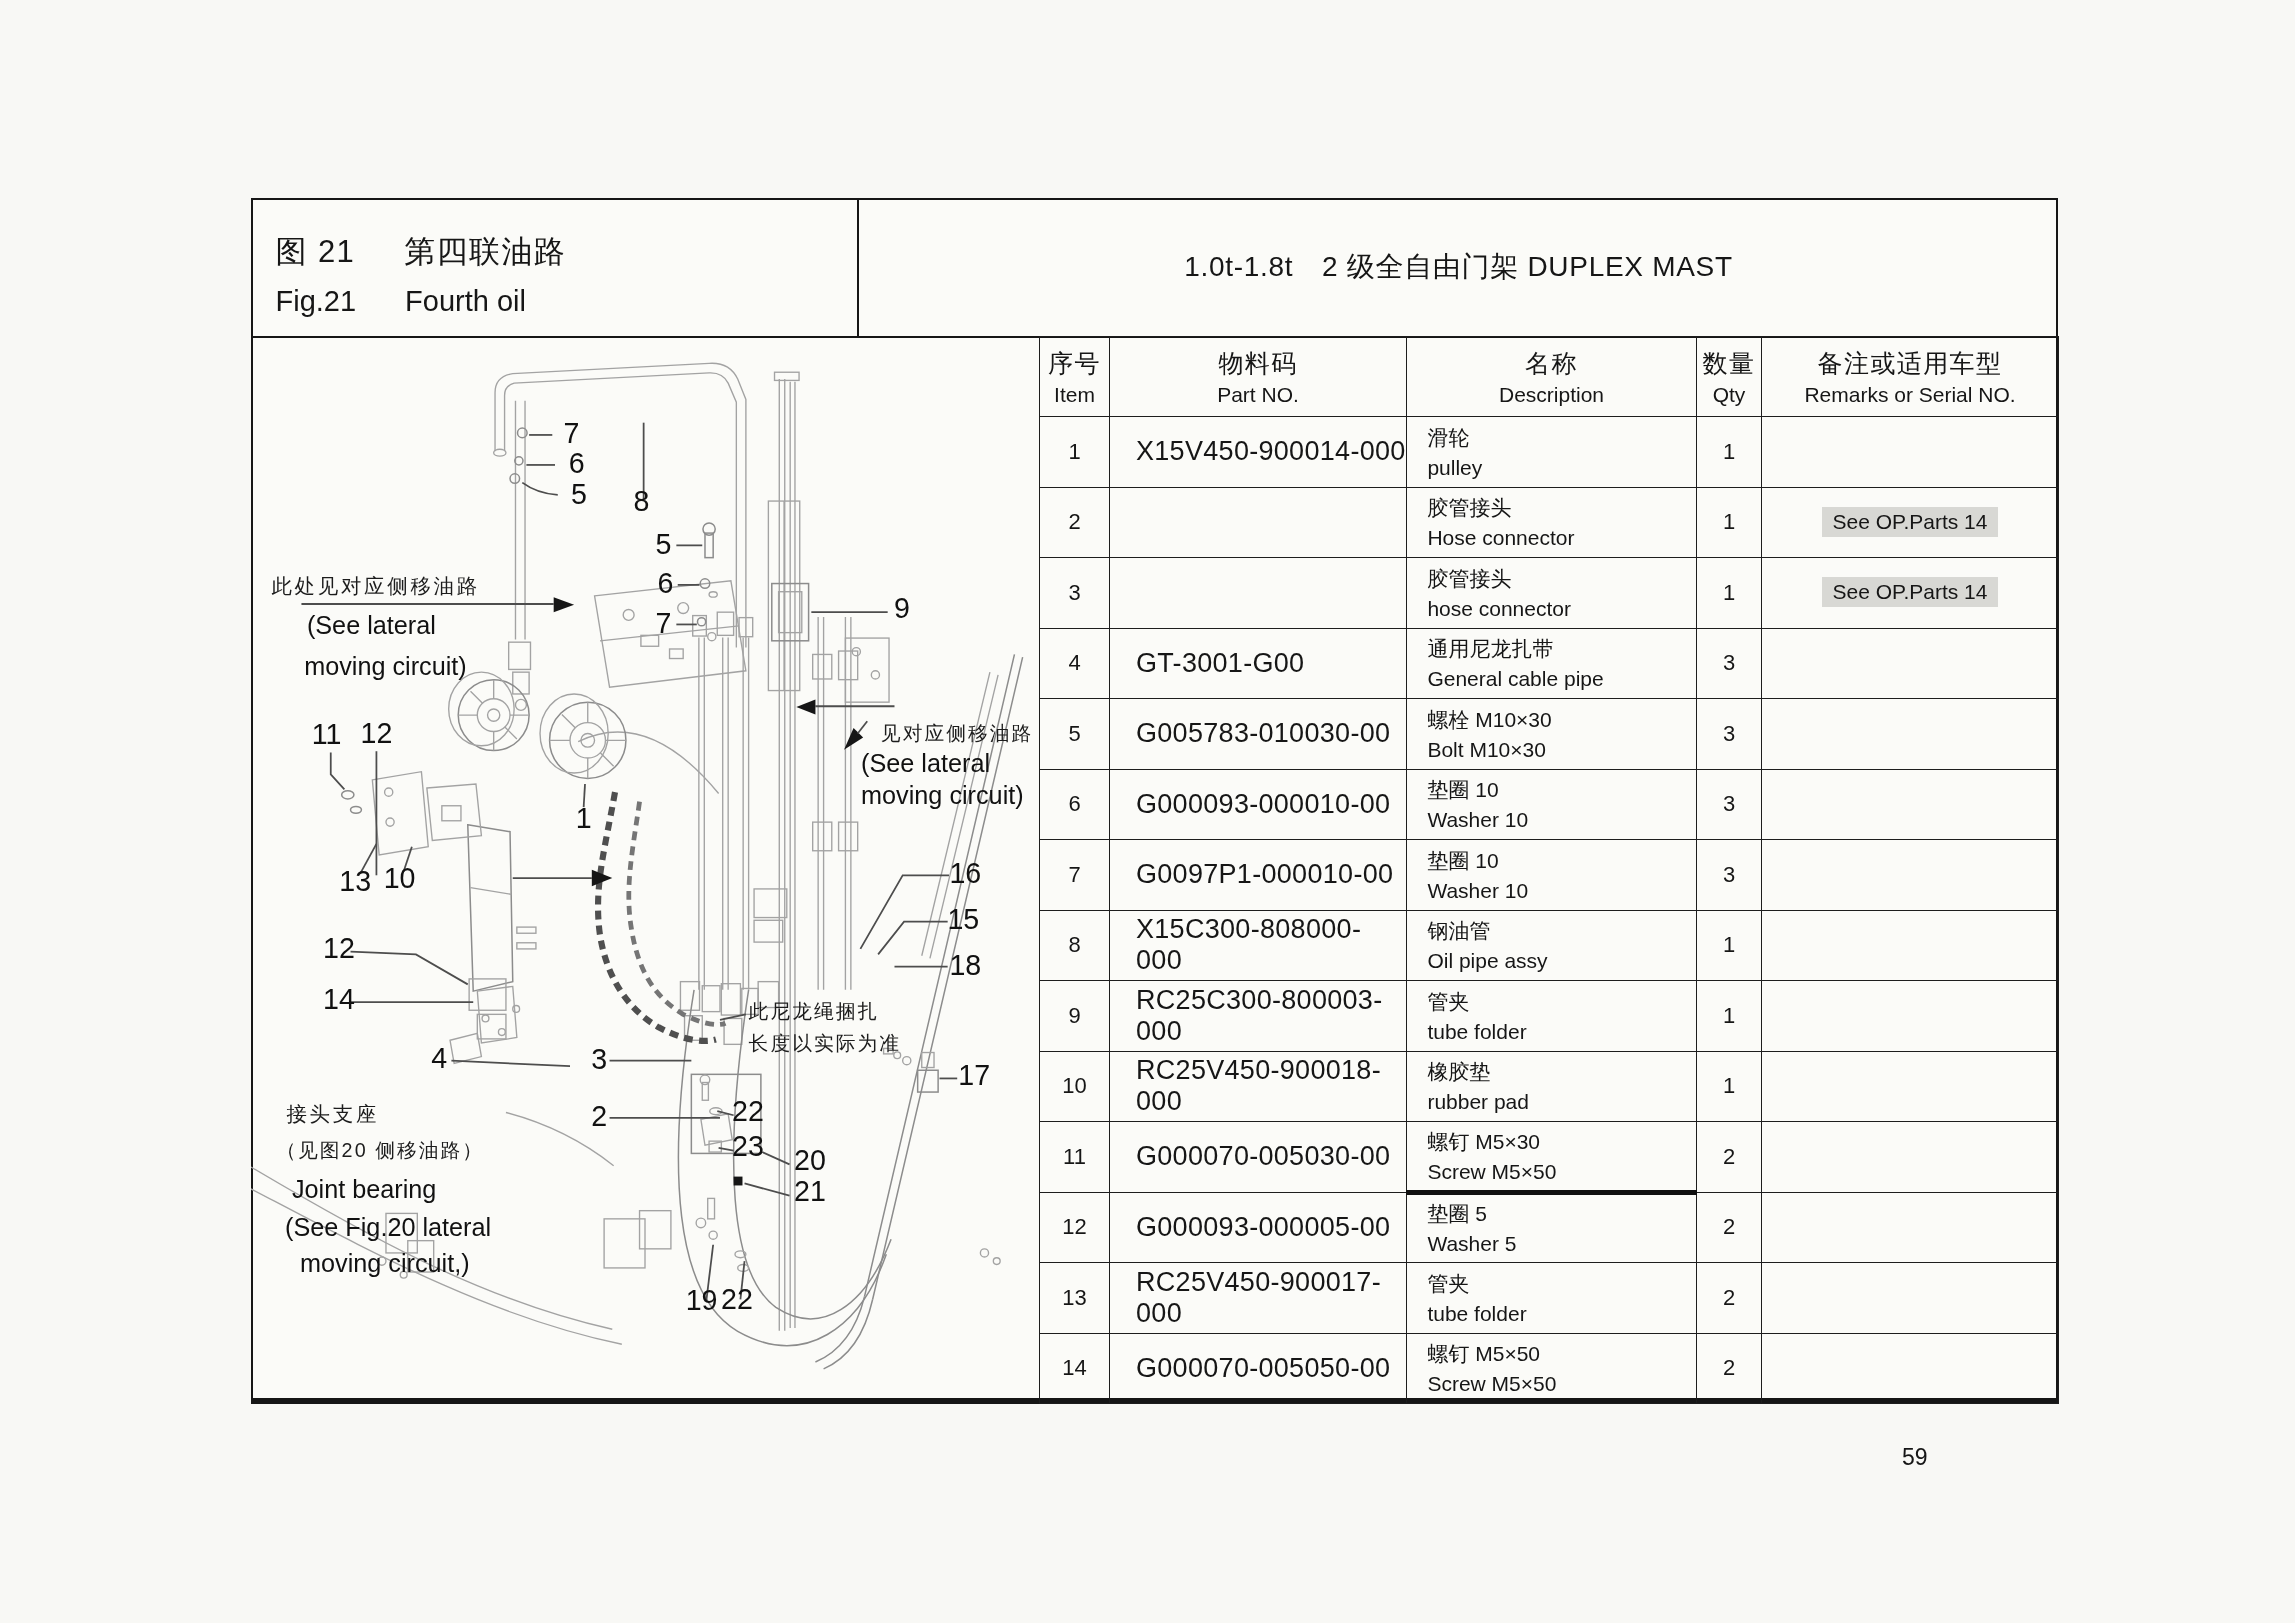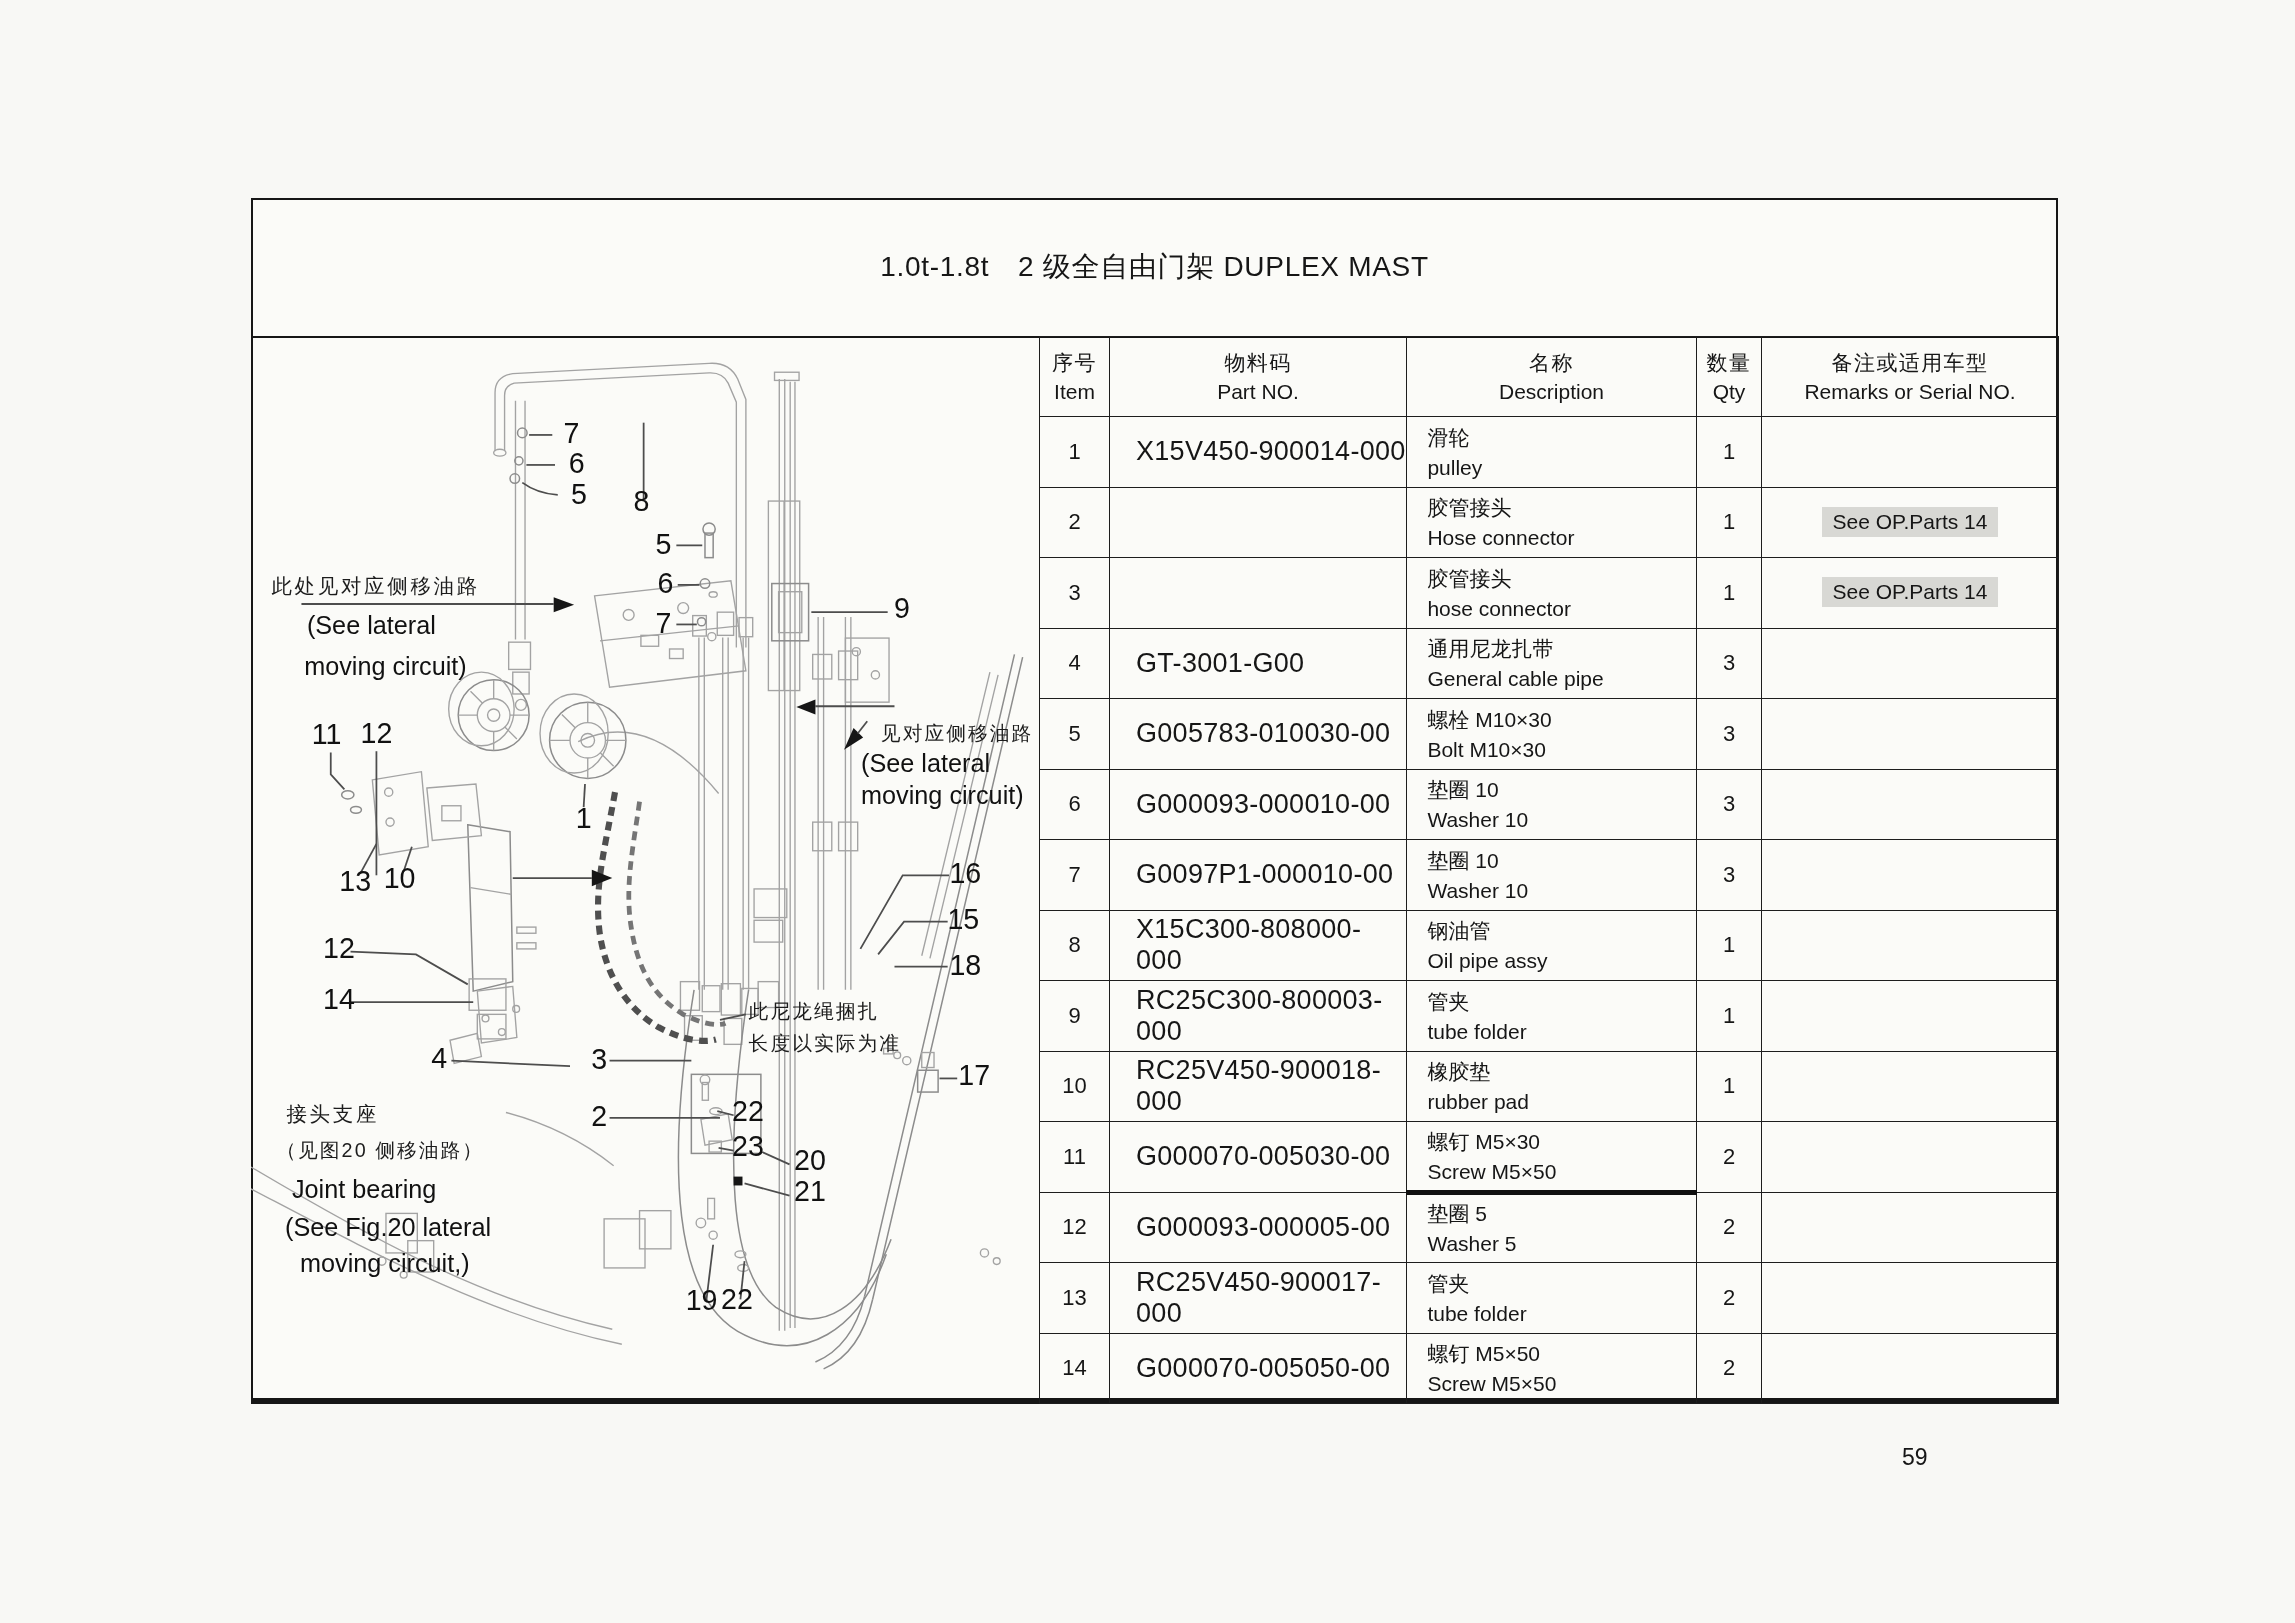--- a/index.html
+++ b/index.html
@@ -21,21 +21,21 @@
   .t-gap { display:inline-block; width:49px; }
   .t-en { font-size:29px; }
   .mast-title { font-size:28px; letter-spacing:0.7px; }
 
   
   table.parts { position:absolute; left:1039px; top:336px; width:1020px; height:1068px;
                 border-collapse:collapse; table-layout:fixed; }
   .parts th, .parts td { border:1.4px solid #1d1d1d; vertical-align:middle; font-weight:normal; }
   .parts thead tr { height:80px; }
   .parts tbody tr { height:65px; }
-  .parts th .h-cn { font-size:21px; margin-bottom:3px; letter-spacing:1.4px; }
+  .parts th .h-cn { font-size:25px; margin-bottom:3px; letter-spacing:1.4px; }
   .parts th .h-en { font-size:21px; }
   .c-item { text-align:center; font-size:22px; }
   .c-part { font-size:27px; padding-left:26px; letter-spacing:0.3px; }
   .c-desc { padding-left:20.4px; }
   .c-desc .cn { font-size:21px; margin-bottom:4.1px; }
   .c-desc .en { font-size:21px; }
   .c-qty { text-align:center; font-size:22px; }
   .c-remark { text-align:center; font-size:21px; }
   .c-remark .hl { background:#d8d8d4; padding:3.4px 11px; }
   .c-remark .hl:empty { background:none; padding:0; }
@@ -56,20 +56,24 @@
 
   .page-num { position:absolute; left:1902px; top:1444px; font-size:23px; }
 </style>
 </head>
 <body>
 
 <div class="page">
 
   <div class="frame"></div>
   <div class="band">
+    <div class="band-left">
+      <div class="t-row"><span class="t-cn">图 21</span><span class="t-gap"></span><span class="t-cn">第四联油路</span></div>
+      <div class="t-row"><span class="t-en">Fig.21</span><span class="t-gap"></span><span class="t-en">Fourth oil</span></div>
+    </div>
     <div class="band-right">
       <div class="mast-title">1.0t-1.8t　2 级全自由门架 DUPLEX MAST</div>
     </div>
   </div>
 
   <table class="parts">
     <colgroup>
         <col style="width:70px">
         <col style="width:297px">
         <col style="width:290px">

